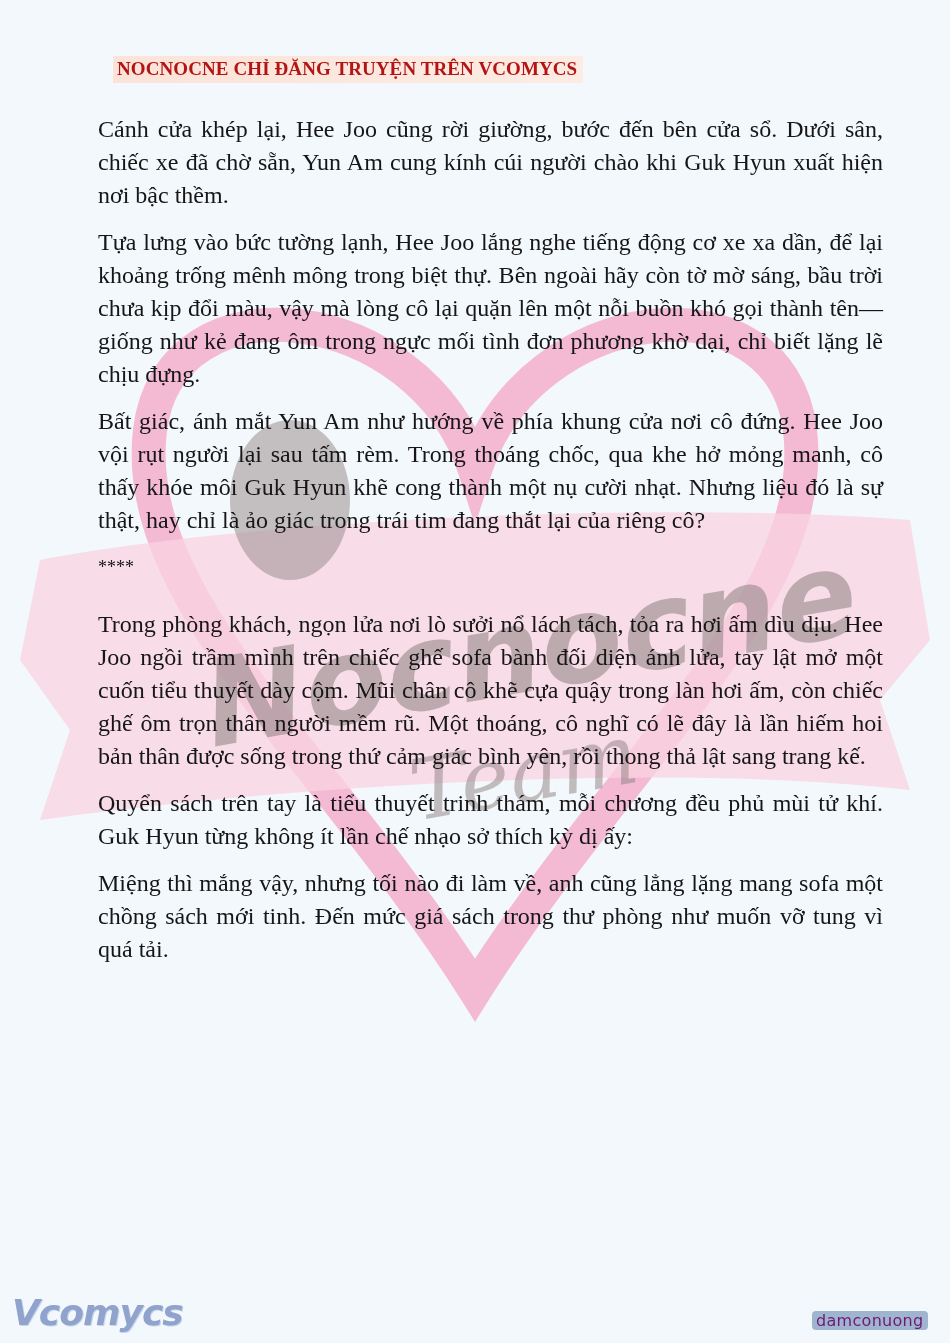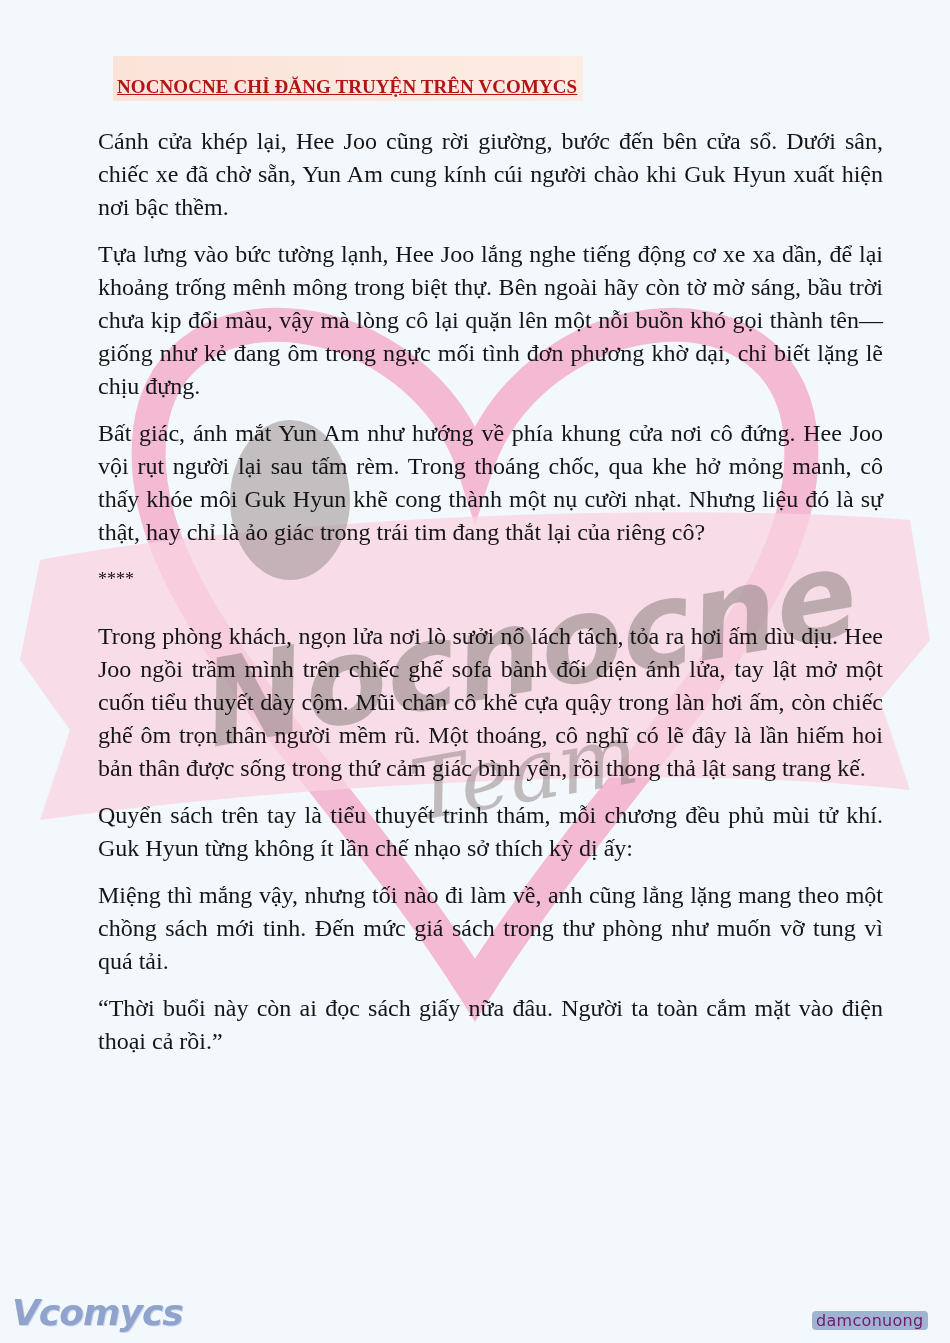--- a/index.html
+++ b/index.html
@@ -6,29 +6,28 @@
   body {
     width:950px; height:1343px; overflow:hidden;
     background:#f3f8fc;
     position:relative;
     font-family:"Liberation Serif","DejaVu Serif",serif;
     color:#161616;
   }
   .watermark { position:absolute; left:0; top:0; width:950px; height:1343px; z-index:0; pointer-events:none; }
   .header-banner {
     position:absolute; left:113px; top:56px;
-    padding:20px 6px 3px 4px;
+    padding:2px 6px 3px 4px;
     background:linear-gradient(90deg,#fbe3d8,#fdece4);
     color:#b31515; font-weight:bold; font-size:19px; letter-spacing:0.1px;
     z-index:2;
-    text-decoration:underline;
   }
   .content { position:absolute; left:98px; top:113px; width:785px; z-index:2; }
   .para {
-    font-size:24px; line-height:33px; margin:12px 0 14px 0;
+    font-size:24px; line-height:33px; margin:0 0 14px 0;
     text-align:justify; text-align-last:left;
   }
   .sep { font-size:18px; line-height:33px; margin:0 0 24px 0; }
   .footer-logo {
     position:absolute; left:12px; top:1292px; z-index:2;
     font-family:"DejaVu Sans",sans-serif; font-style:italic; font-weight:bold;
     font-size:36px; color:#8fa3cc; letter-spacing:-1px;
     text-shadow:1px 1px 0 #c9d4ea;
   }
   .footer-credit {
@@ -51,18 +50,17 @@
 
 <div class="header-banner">NOCNOCNE CHỈ ĐĂNG TRUYỆN TRÊN VCOMYCS</div>
 
 <div class="content">
   <p class="para">Cánh cửa khép lại, Hee Joo cũng rời giường, bước đến bên cửa sổ. Dưới sân, chiếc xe đã chờ sẵn, Yun Am cung kính cúi người chào khi Guk Hyun xuất hiện nơi bậc thềm.</p>
   <p class="para">Tựa lưng vào bức tường lạnh, Hee Joo lắng nghe tiếng động cơ xe xa dần, để lại khoảng trống mênh mông trong biệt thự. Bên ngoài hãy còn tờ mờ sáng, bầu trời chưa kịp đổi màu, vậy mà lòng cô lại quặn lên một nỗi buồn khó gọi thành tên—giống như kẻ đang ôm trong ngực mối tình đơn phương khờ dại, chỉ biết lặng lẽ chịu đựng.</p>
   <p class="para">Bất giác, ánh mắt Yun Am như hướng về phía khung cửa nơi cô đứng. Hee Joo vội rụt người lại sau tấm rèm. Trong thoáng chốc, qua khe hở mỏng manh, cô thấy khóe môi Guk Hyun khẽ cong thành một nụ cười nhạt. Nhưng liệu đó là sự thật, hay chỉ là ảo giác trong trái tim đang thắt lại của riêng cô?</p>
   <p class="sep">****</p>
   <p class="para">Trong phòng khách, ngọn lửa nơi lò sưởi nổ lách tách, tỏa ra hơi ấm dìu dịu. Hee Joo ngồi trầm mình trên chiếc ghế sofa bành đối diện ánh lửa, tay lật mở một cuốn tiểu thuyết dày cộm. Mũi chân cô khẽ cựa quậy trong làn hơi ấm, còn chiếc ghế ôm trọn thân người mềm rũ. Một thoáng, cô nghĩ có lẽ đây là lần hiếm hoi bản thân được sống trong thứ cảm giác bình yên, rồi thong thả lật sang trang kế.</p>
   <p class="para">Quyển sách trên tay là tiểu thuyết trinh thám, mỗi chương đều phủ mùi tử khí. Guk Hyun từng không ít lần chế nhạo sở thích kỳ dị ấy:</p>
-  <p class="para">Miệng thì mắng vậy, nhưng tối nào đi làm về, anh cũng lẳng lặng mang theo một chồng sách mới tinh. Đến mức giá sách trong thư phòng như muốn vỡ tung vì quá tải.</p>
-  <p class="para">“Thời buổi này còn ai đọc sách giấy nữa đâu. Người ta toàn cắm mặt vào điện thoại cả rồi.”</p>
+  <p class="para">Miệng thì mắng vậy, nhưng tối nào đi làm về, anh cũng lẳng lặng mang sofa một chồng sách mới tinh. Đến mức giá sách trong thư phòng như muốn vỡ tung vì quá tải.</p>
 </div>
 
 <div class="footer-logo">Vcomycs</div>
 <div class="footer-credit">damconuong</div>
 
 </body></html>

